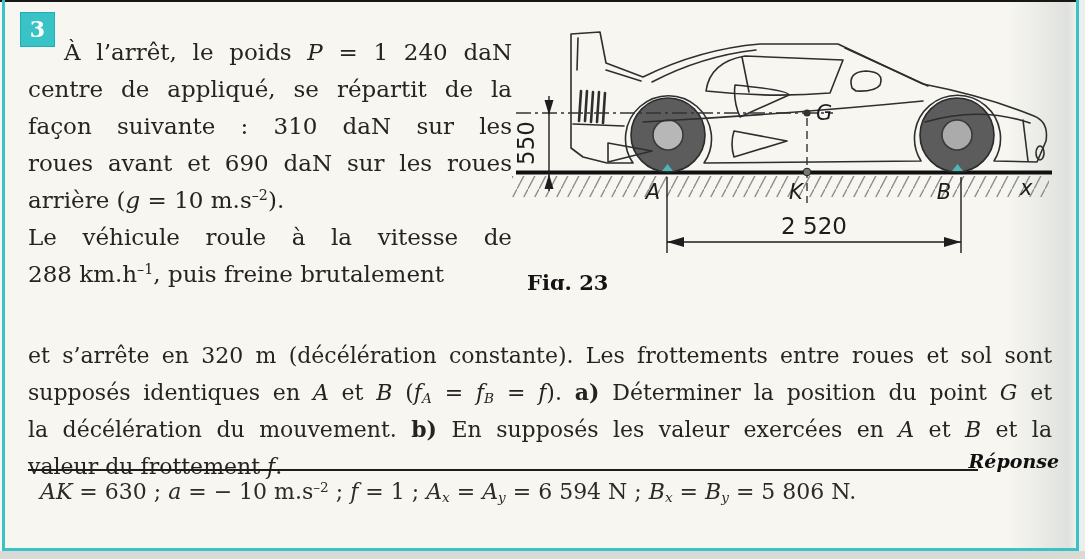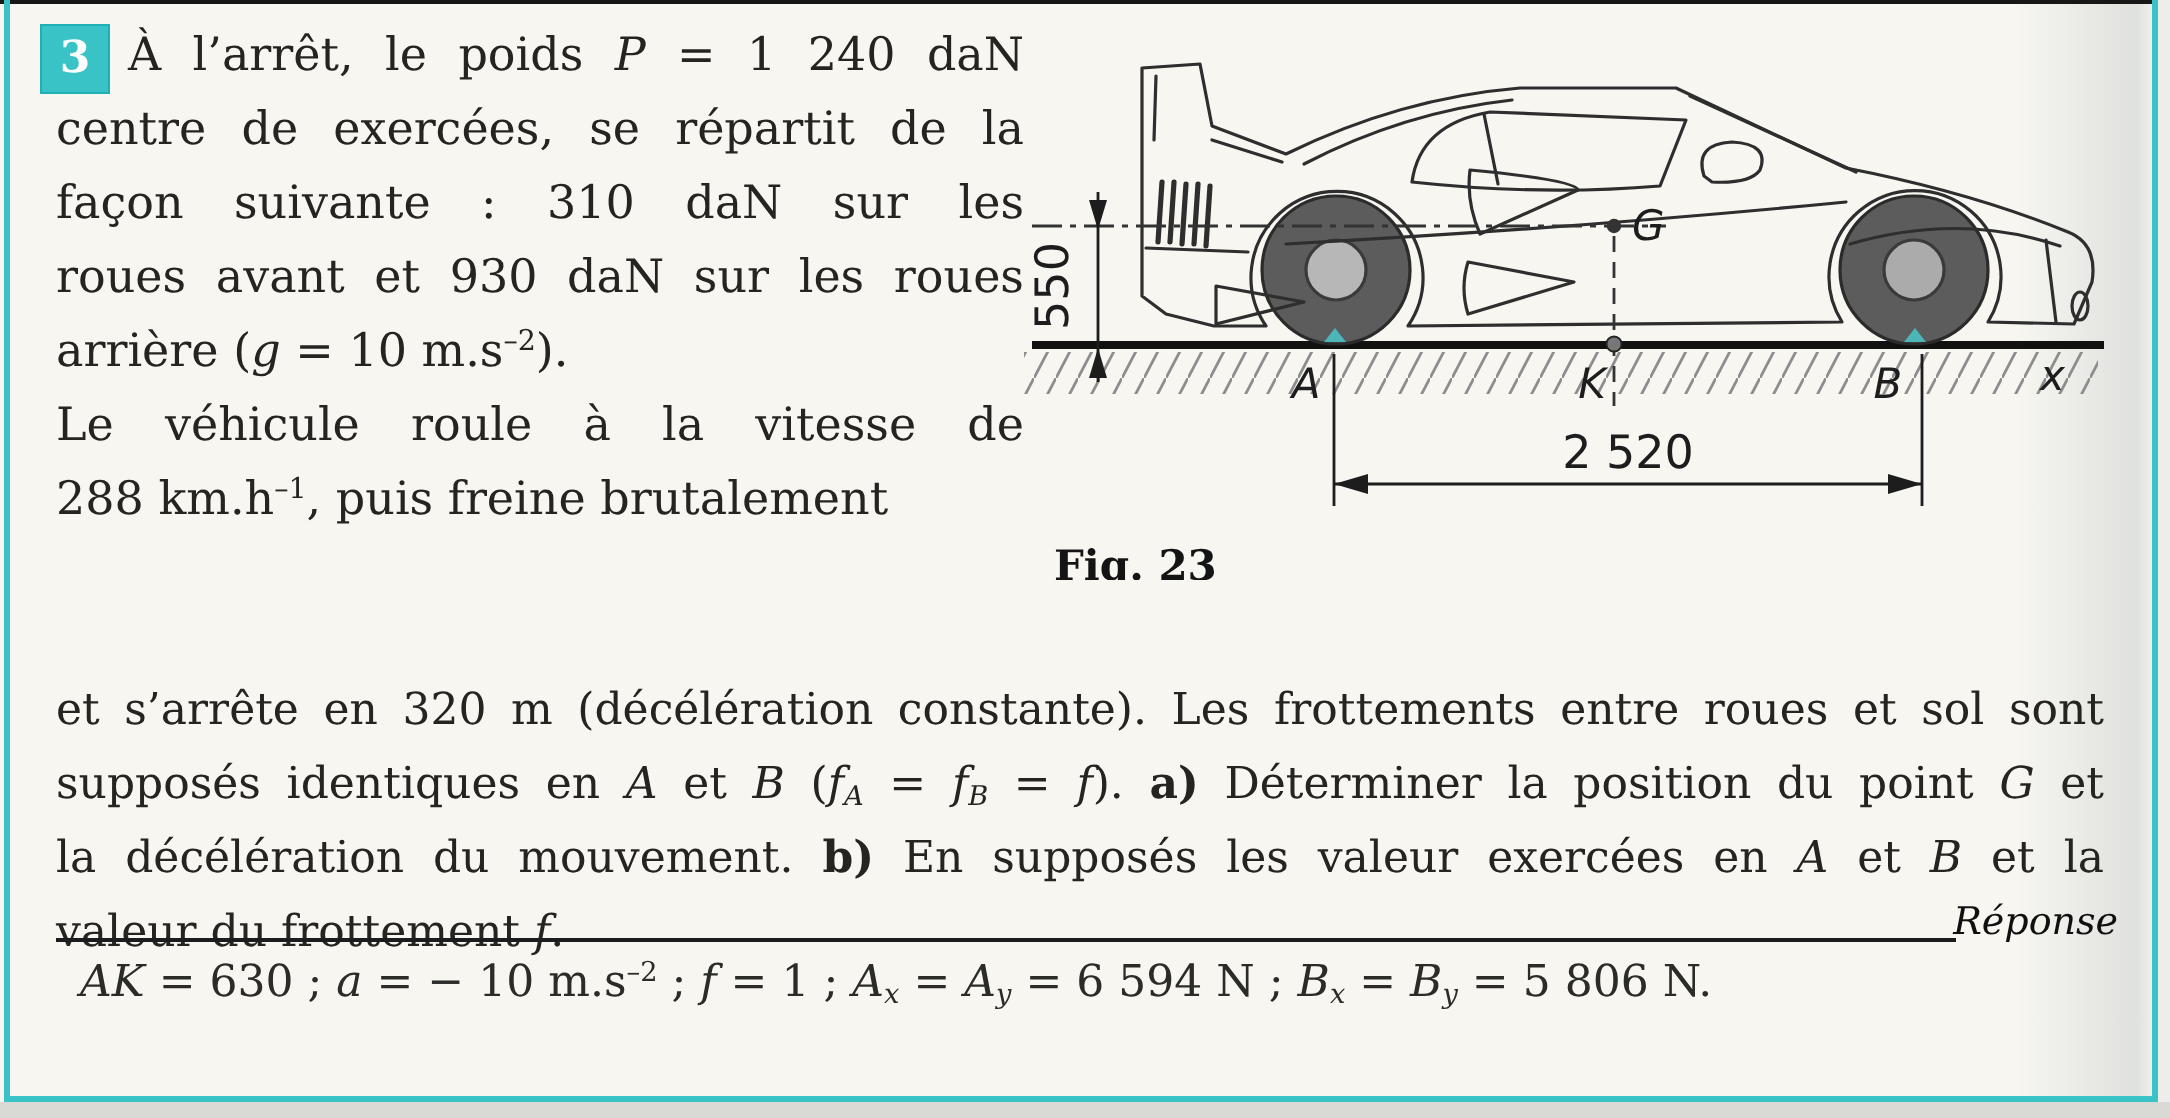--- a/index.html
+++ b/index.html
@@ -23,30 +23,30 @@
   #badge{
     position:absolute; left:20px; top:12px; width:33px; height:33px;
     background:#3ac3c6; border:1px solid #1fb0b6;
     color:#ffffff; font-weight:bold; font-size:22px; line-height:32px; text-align:center;
   }
   
   #col-text{position:absolute; left:28px; top:10px; width:484px; font-size:23px;}
   #full-text{position:absolute; left:28px; top:307px; width:1024px; font-size:22px;margin-top:30px;}
   .tline{height:37px; line-height:37px; white-space:normal;}
   .just{text-align:justify; text-align-last:justify;}
-  .indent{text-indent:36px;}
+  .indent{text-indent:36px;margin-top:24px;}
   .st-i{font-style:italic;}
   .st-b{font-weight:bold;}
   .st-u{text-underline-offset:3px;}
   sup,sub{font-size:0.62em; line-height:0;}
   sub{vertical-align:-0.25em;}
   sup{vertical-align:0.55em;}
   
   #rule{position:absolute; left:28px; top:469px; width:950px; height:2px; background:#1c1c1c;}
-  #reponse{position:absolute; right:26px; top:450px; font-size:19px; font-weight:normal; font-style:italic; color:#101010;}
+  #reponse{position:absolute; right:26px; top:450px; font-size:19px; font-weight:bold; font-style:italic; color:#101010;}
   #answer{position:absolute; left:40px; top:477px; width:1010px; font-size:22px; line-height:30px; color:#2b2b28;}
   
   #fig{position:absolute; left:505px; top:8px;}
   .dimtxt{font-family:"DejaVu Sans", sans-serif; font-size:23px; fill:#1d1d1d;}
   .ptlbl{font-family:"DejaVu Sans", sans-serif; font-style:italic; font-size:21px; fill:#1d1d1d;}
   .cap{font-family:"DejaVu Serif", serif; font-weight:bold; font-size:21px; fill:#141414;}
 </style>
 </head>
 <body>
 
@@ -58,23 +58,23 @@
   <div class="frame" id="frame-bottom"></div>
   <div id="strip-bottom"></div>
   <div id="strip-right"></div>
 
   <div id="badge">
     <span>3</span>
   </div>
 
   <div id="col-text">
       <div class="tline just indent"><span>À l’arrêt, le poids </span><span class="st-i">P</span><span> = 1 240 daN</span></div>
-      <div class="tline just"><span>centre de exercées, se répartit de la</span></div>
+      <div class="tline just"><span>centre de appliqué, se répartit de la</span></div>
       <div class="tline just"><span>façon suivante : 310 daN sur les</span></div>
-      <div class="tline just"><span>roues avant et 930 daN sur les roues</span></div>
+      <div class="tline just"><span>roues avant et 690 daN sur les roues</span></div>
       <div class="tline"><span>arrière (</span><span class="st-i">g</span><span> = 10 m.s</span><sup>–2</sup><span>).</span></div>
       <div class="tline just"><span>Le véhicule roule à la vitesse de</span></div>
       <div class="tline"><span>288 km.h</span><sup>–1</sup><span>, puis freine brutalement</span></div>
     </div>
   <div id="full-text">
       <div class="tline just"><span>et s’arrête en 320 m (décélération constante). Les frottements entre roues et sol sont</span></div>
       <div class="tline just"><span>supposés identiques en </span><span class="st-i">A</span><span> et </span><span class="st-i">B</span><span> (</span><span class="st-i">f</span><sub class="st-i">A</sub><span> = </span><span class="st-i">f</span><sub class="st-i">B</sub><span> = </span><span class="st-i">f</span><span>). </span><span class="st-b">a)</span><span> </span><span class="st-u">Déterminer</span><span> la position du point </span><span class="st-i">G</span><span> et</span></div>
       <div class="tline just"><span>la décélération du mouvement. </span><span class="st-b">b)</span><span> </span><span class="st-u">En supposés</span><span> les valeur exercées en </span><span class="st-i">A</span><span> et </span><span class="st-i">B</span><span> et la</span></div>
       <div class="tline"><span>valeur du frottement </span><span class="st-i">f</span><span>.</span></div>
     </div>

